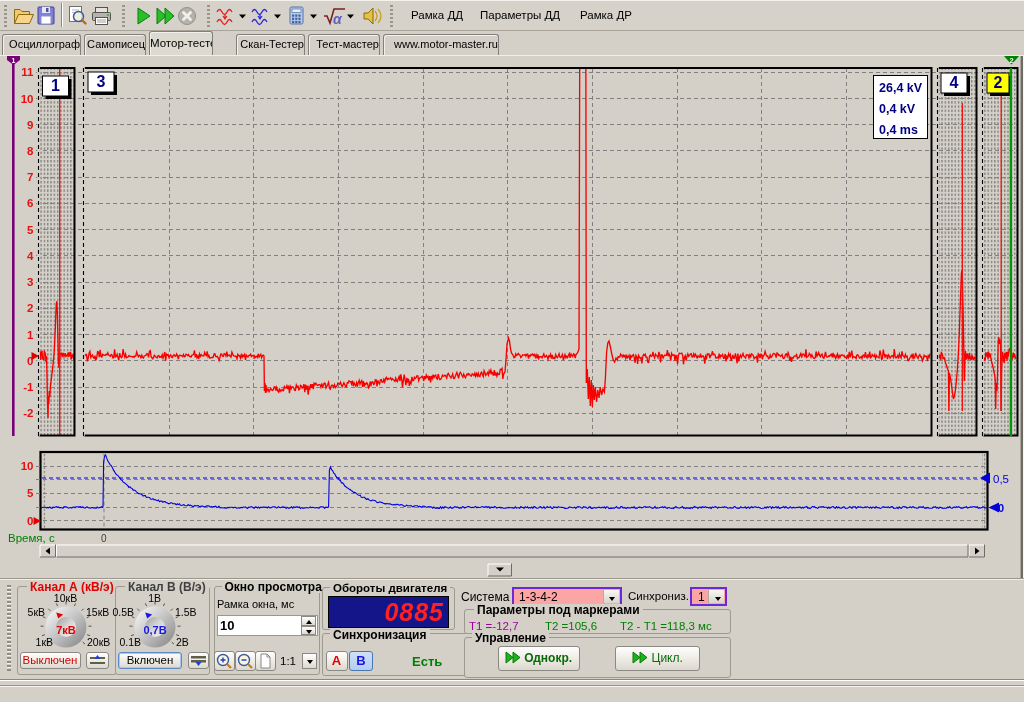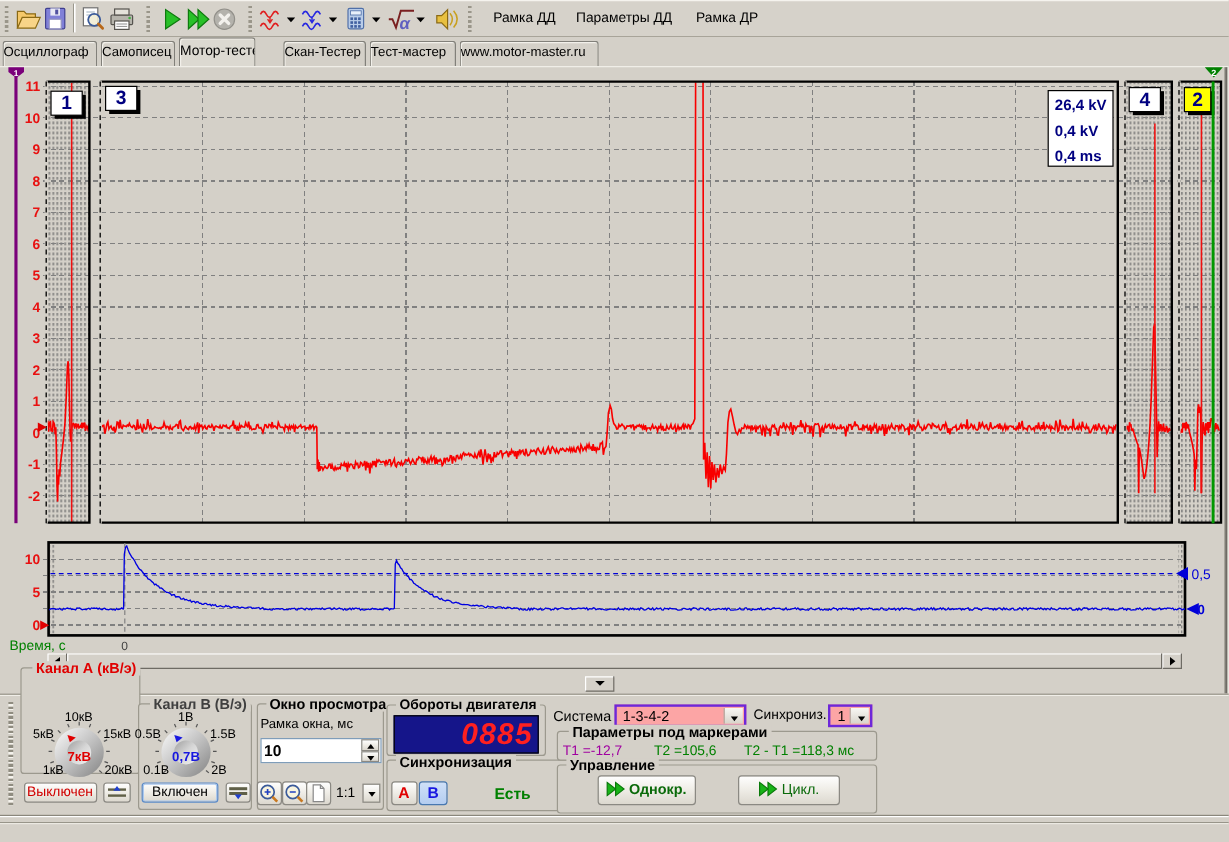--- a/index.html
+++ b/index.html
@@ -1,18 +1,18 @@
 <!DOCTYPE html>
 <html><head><meta charset="utf-8"><style>
 html,body{margin:0;padding:0}
 body{width:1024px;height:702px;background:#d4d0c8;font-family:"Liberation Sans",sans-serif;position:relative;overflow:hidden}
 .ab{position:absolute}
 .grip{width:3px;background:repeating-linear-gradient(180deg,#9a968a 0 2px,rgba(0,0,0,0) 2px 4px)}
 .tb-sep{width:2px;height:24px;top:3px;background:linear-gradient(90deg,#8c897e 0 1px,#fff 1px 2px)}
-.tab{box-sizing:border-box;border:1px solid #82807a;border-bottom:none;border-radius:3px 3px 0 0;background:#d4d0c8;box-shadow:inset 1px 1px 0 #f2f0ea;font-size:11px;text-align:left;color:#000;white-space:nowrap;overflow:hidden}
+.tab{box-sizing:border-box;border:1px solid #82807a;border-bottom:none;border-radius:3px 3px 0 0;background:#d4d0c8;box-shadow:inset 1px 1px 0 #f2f0ea;font-size:11px;text-align:right;color:#000;white-space:nowrap;overflow:hidden}
 .gbox{box-sizing:border-box;border:1px solid #9c998e;border-radius:3px;background:#d4d0c8}
 .gtitle{position:absolute;top:-6px;left:7px;line-height:12px;background:#d4d0c8;padding:0 3px;font-weight:bold;font-size:12px;white-space:nowrap}
 .btn{box-sizing:border-box;border:1px solid #8b8983;border-radius:3px;background:linear-gradient(180deg,#fefefe,#f0eee8 45%,#dcd8cf);font-size:12px;text-align:center}
 .lbl{font-size:10.5px;white-space:nowrap}
 .combo{box-sizing:border-box;background:#fca5a5;border:2px solid #6d28d9;font-weight:normal;font-size:12px}
 .cbtn{position:absolute;right:1px;top:1px;bottom:1px;width:15px;background:linear-gradient(180deg,#f8f7f3,#d8d4cb);border-left:1px solid #b0aca2}
 .arrdn{position:absolute;width:0;height:0;border-left:3.5px solid rgba(0,0,0,0);border-right:3.5px solid rgba(0,0,0,0);border-top:4px solid #000}
 
 </style></head><body>
 <div class="ab" style="left:0;top:0;width:1024px;height:31px;background:#d6d2ca;box-shadow:inset 0 1px 0 #f5f3ee,inset 0 -1px 0 #a8a499"></div>
@@ -214,21 +214,21 @@
 <rect x="488" y="508.5" width="24" height="13" fill="#d4d0c8"></rect>
 <path d="M488,521.0 V509.0 H512" fill="none" stroke="#ffffff"></path>
 <path d="M511.5,508.5 V521.0 H488" fill="none" stroke="#6e6b64"></path>
 <polygon points="496,512.5 504,512.5 500,516.5" fill="#000"></polygon>
   </svg>
 <div class="ab" style="left:1020px;top:56px;width:1px;height:522px;background:#a8a59c"></div>
 <div class="ab" style="left:1021px;top:56px;width:2px;height:522px;background:#6e6b64"></div>
 <div class="ab" style="left:1023px;top:56px;width:1px;height:522px;background:#f6f4ee"></div>
 <div class="ab" style="left:0;top:578px;width:1024px;height:101px;background:#d4d0c8;border-top:1px solid #9a978c;box-sizing:border-box;box-shadow:inset 0 1px 0 #f0eee8"></div>
 <div class="ab" style="left:7px;top:585px;width:4px;height:86px;background:repeating-linear-gradient(180deg,#8f8c80 0 2px,#f4f2ec 2px 3px,rgba(0,0,0,0) 3px 4px)"></div>
-<div class="ab gbox" style="left:17px;top:556px;width:100px;height:89px">
+<div class="ab gbox" style="left:17px;top:586px;width:100px;height:89px">
     <span class="gtitle" style="color:#e00000;font-size:12px;left:9px">Канал А (кВ/э)</span>
   </div>
 <svg class="ab" style="left:38.5px;top:600px" width="54" height="54">
     <line x1="10.3" y1="42.1" x2="8.0" y2="44.1" stroke="#555" stroke-width="1"></line>
     <line x1="5.9" y1="34.7" x2="3.0" y2="35.7" stroke="#555" stroke-width="1"></line>
     <line x1="4.5" y1="26.2" x2="1.5" y2="26.1" stroke="#555" stroke-width="1"></line>
     <line x1="6.4" y1="17.8" x2="3.7" y2="16.6" stroke="#555" stroke-width="1"></line>
     <line x1="11.4" y1="10.8" x2="9.3" y2="8.7" stroke="#555" stroke-width="1"></line>
     <line x1="18.6" y1="6.1" x2="17.4" y2="3.4" stroke="#555" stroke-width="1"></line>
     <line x1="27.0" y1="4.5" x2="27.0" y2="1.5" stroke="#555" stroke-width="1"></line>

